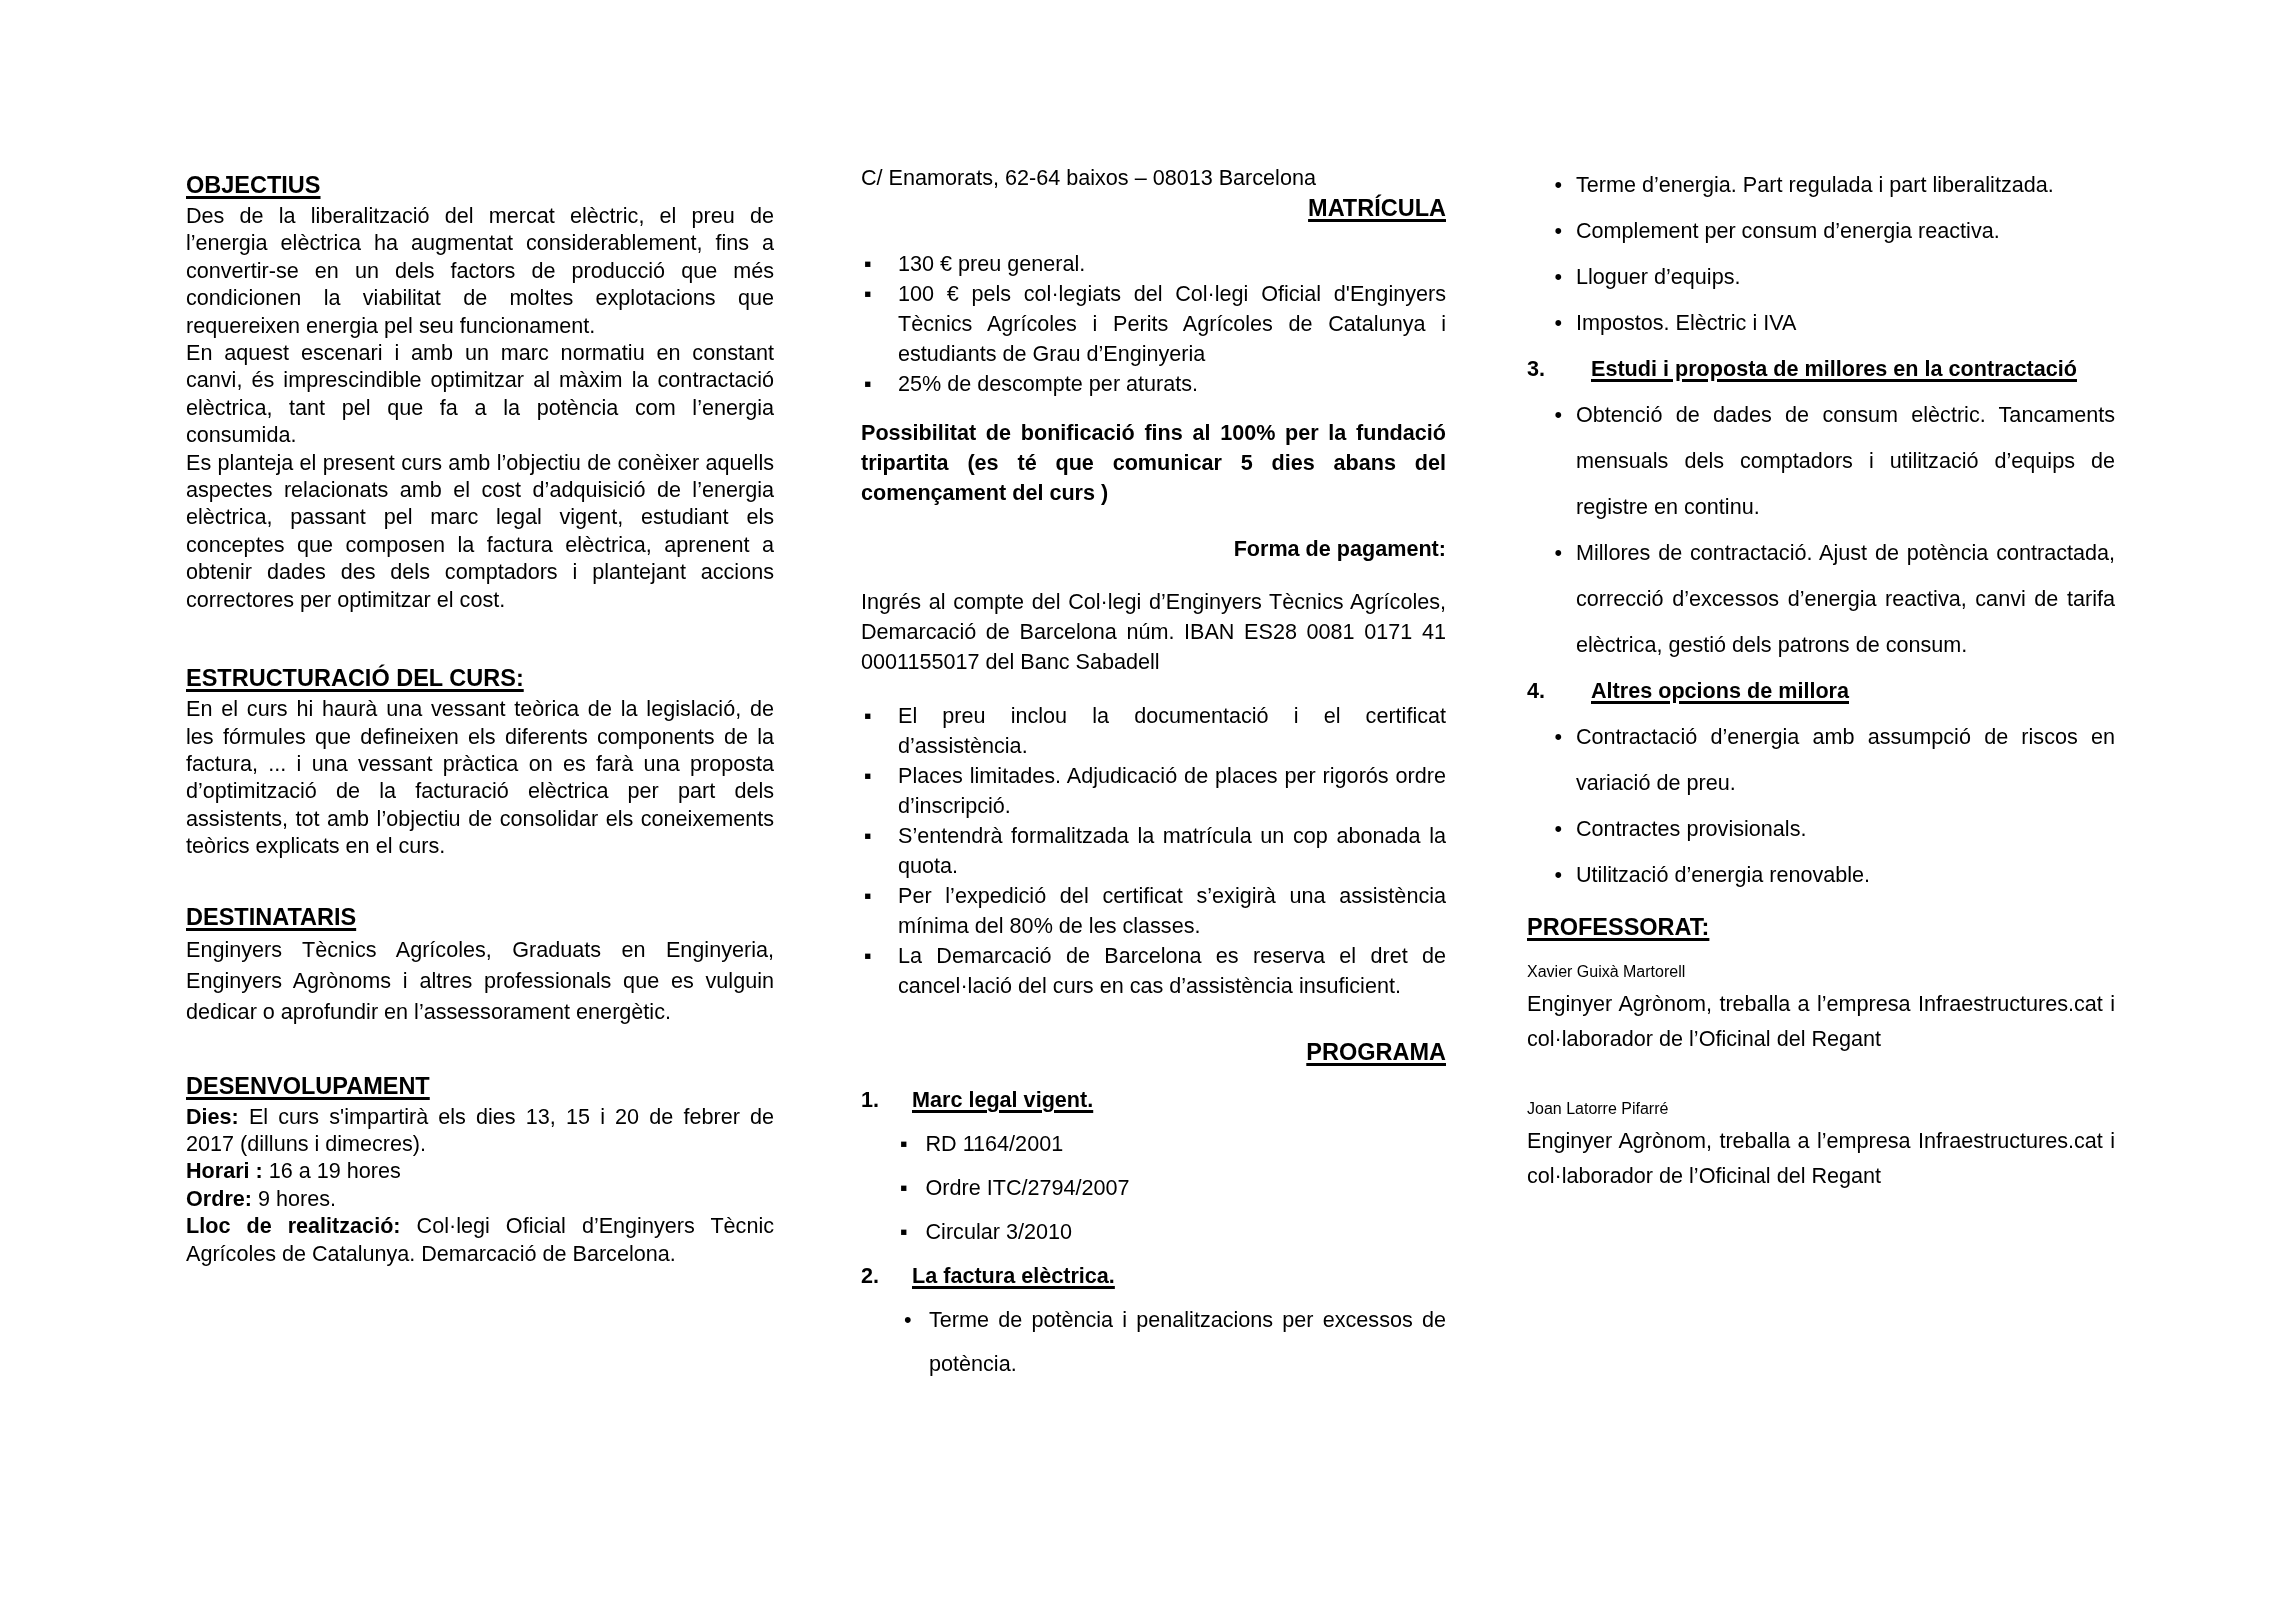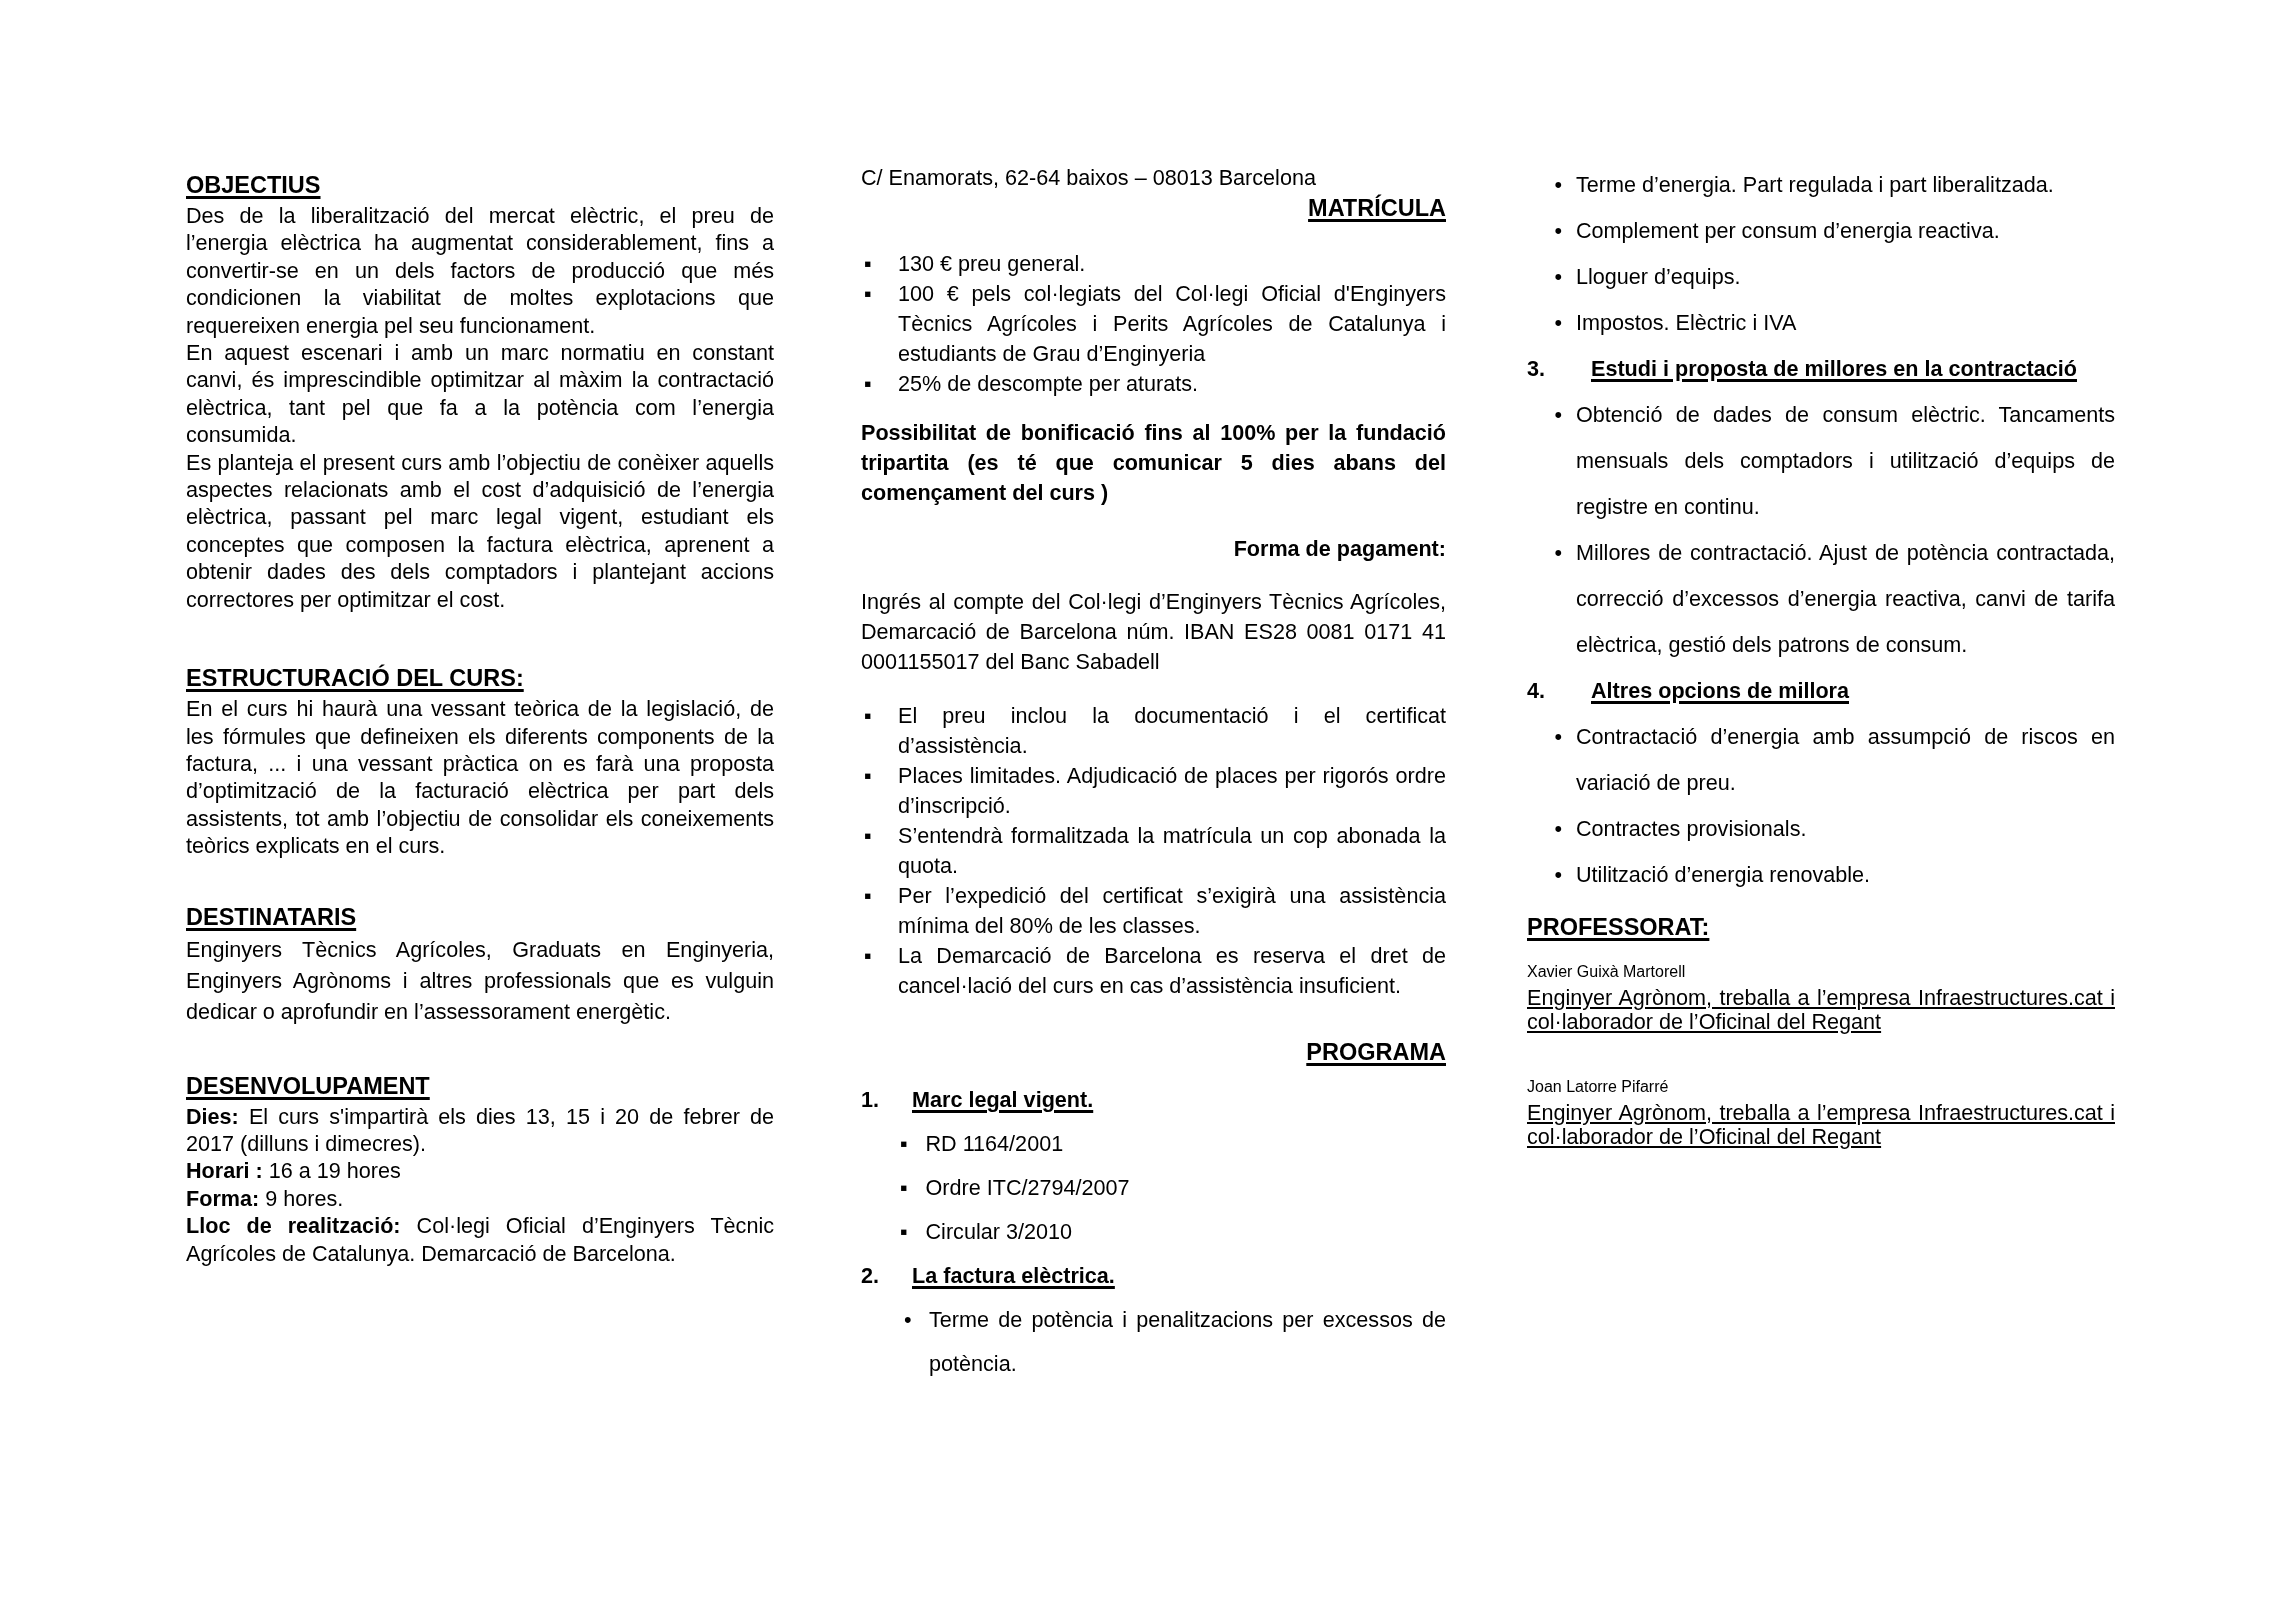--- a/index.html
+++ b/index.html
@@ -52,21 +52,21 @@
   .subbullets .marker { width:25.5px; padding-left:0; }
   .col2 .rb .marker { width:29px; padding-left:3.9px; }
 
   
   .col3 .bullet .marker { width:49px; padding-left:27.4px; }
   .col3 .numitem .num { width:64px; }
   .prof { margin-top:13px; line-height:29px; }
   .prof .h { margin-bottom:13.7px; }
   .teacher + .teacher { margin-top:39px; }
   .tname { font-weight:normal; line-height:28px; font-size:16px; }
-  .tdesc { text-align:justify; line-height:24px;text-decoration:underline; }
+  .tdesc { text-align:justify; line-height:35px; }
 </style>
 </head>
 <body>
 
 <div class="page">
 
   <section class="col col1">
     <h2 class="h">OBJECTIUS</h2>
     <p class="j">Des de la liberalització del mercat elèctric, el preu de l’energia elèctrica ha augmentat considerablement, fins a convertir-se en un dels factors de producció que més condicionen la viabilitat de moltes explotacions que requereixen energia pel seu funcionament.</p>
     <p class="j">En aquest escenari i amb un marc normatiu en constant canvi, és imprescindible optimitzar al màxim la contractació elèctrica, tant pel que fa a la potència com l’energia consumida.</p>
@@ -74,21 +74,21 @@
 
     <h2 class="h sp1">ESTRUCTURACIÓ DEL CURS:</h2>
     <p class="j">En el curs hi haurà una vessant teòrica de la legislació, de les fórmules que defineixen els diferents components de la factura, ... i una vessant pràctica on es farà una proposta d’optimització de la facturació elèctrica per part dels assistents, tot amb l’objectiu de consolidar els coneixements teòrics explicats en el curs.</p>
 
     <h2 class="h sp2">DESTINATARIS</h2>
     <p class="j roomy">Enginyers Tècnics Agrícoles, Graduats en Enginyeria, Enginyers Agrònoms i altres professionals que es vulguin dedicar o aprofundir en l’assessorament energètic.</p>
 
     <h2 class="h sp3">DESENVOLUPAMENT</h2>
     <p class="j"><span class="bold">Dies:</span><span> El curs s'impartirà els dies 13, 15 i 20 de febrer de 2017 (dilluns i dimecres).</span></p>
     <p class="j"><span class="bold">Horari :</span><span> 16 a 19 hores</span></p>
-    <p class="j"><span class="bold">Forma:</span><span> 9 hores.</span></p>
+    <p class="j"><span class="bold">Ordre:</span><span> 9 hores.</span></p>
     <p class="j"><span class="bold">Lloc de realització:</span><span> Col·legi Oficial d’Enginyers Tècnic Agrícoles de Catalunya. Demarcació de Barcelona.</span></p>
   </section>
 
   <section class="col col2">
     <p class="address">C/ Enamorats, 62-64 baixos – 08013 Barcelona</p>
     <h2 class="h">MATRÍCULA</h2>
 
     <div class="blist">
       <div class="bullet">
         <span class="marker">▪</span>

